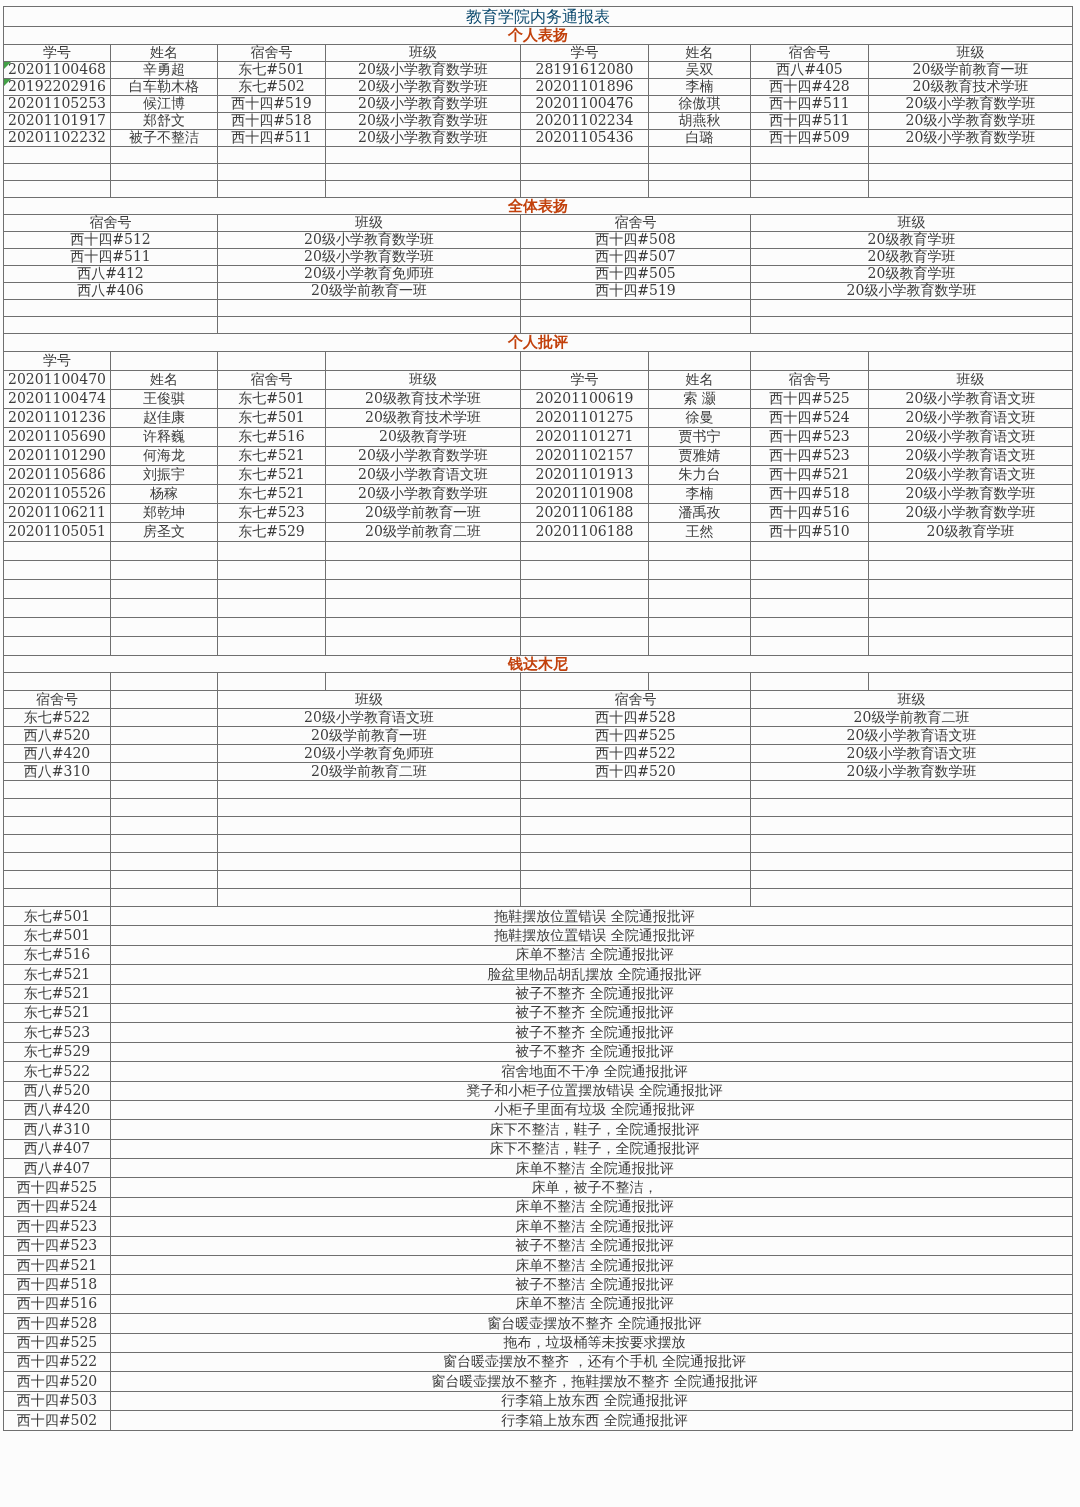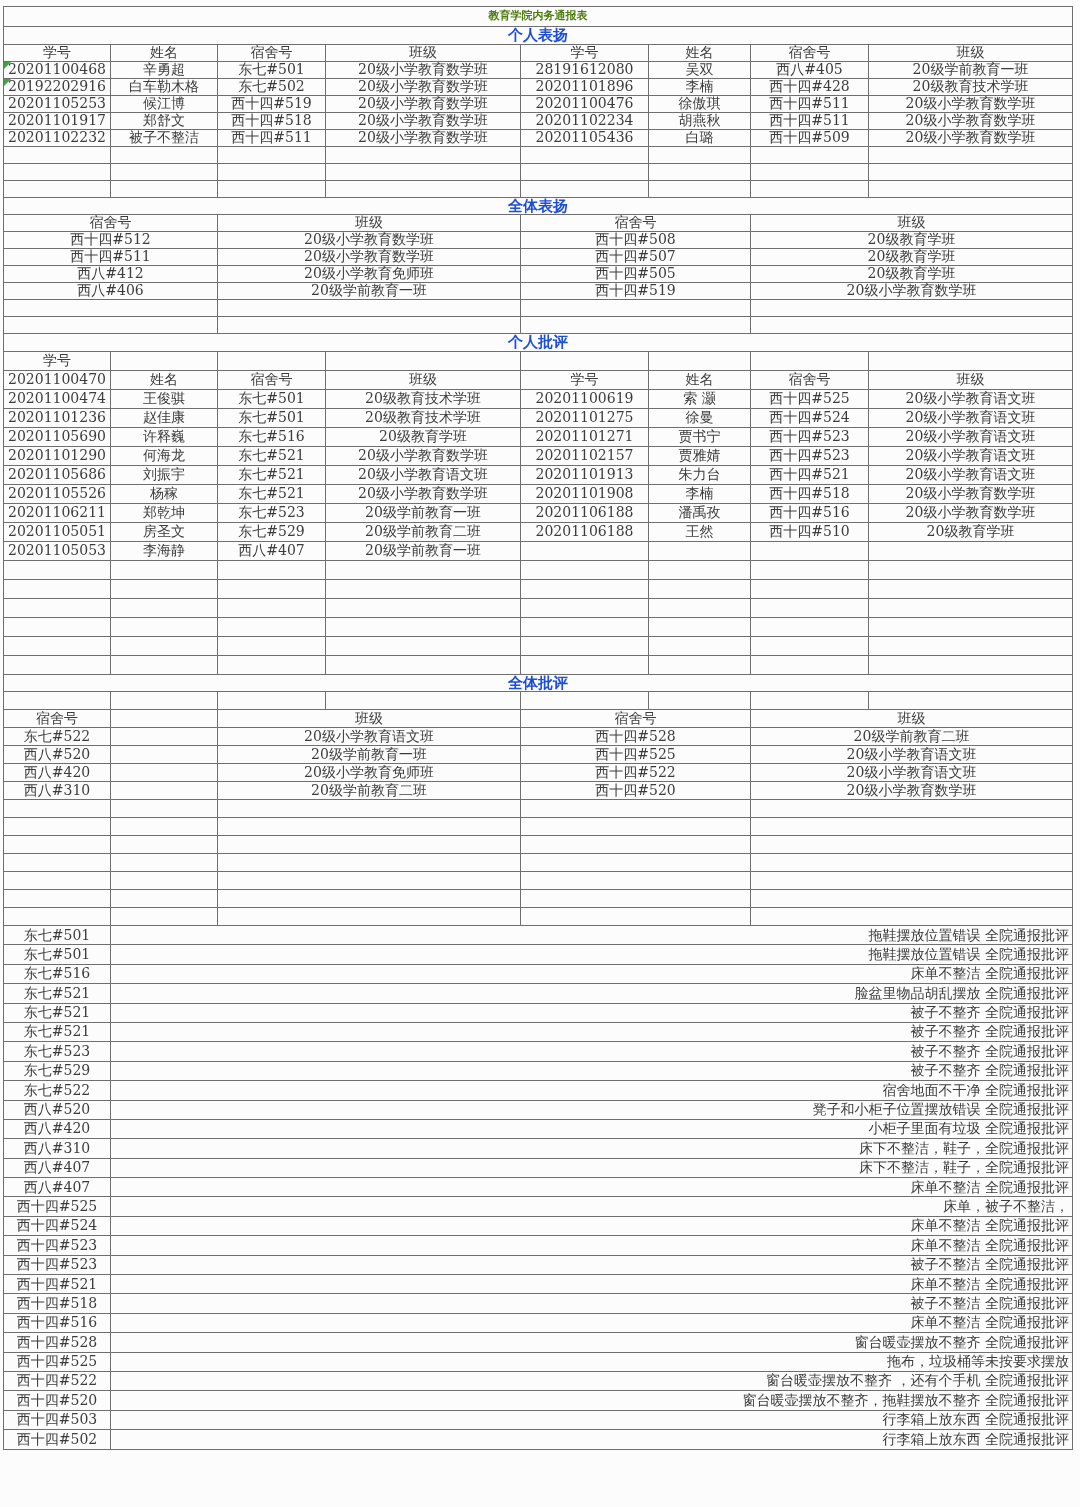--- a/index.html
+++ b/index.html
@@ -15,23 +15,23 @@
     text-align:center; vertical-align:middle; padding:0 3px;
     overflow:hidden; white-space:nowrap; position:relative;
     height:17px; line-height:1.1;
   }
   tr.r-t td { height:20px; }
   tr.r-s td { height:16px; }
   tr.r-d  td { height:17px; }
   tr.r-d3 td { height:19px; }
   tr.r-d4 td { height:18px; }
   tr.r-d5 td { height:19.4px; }
-  td.b { font-weight:bold; color:#1d4ed8; font-size:15px; }
-  td.page-title-cell { font-weight:bold; color:#4d7c0f; font-size:11px; }
-  td.left { text-align:right; padding-left:9px; }
+  td.b { font-weight:bold; color:#c2410c; font-size:15px; }
+  td.page-title-cell { font-weight:normal; color:#0c4a6e; font-size:16px; }
+  td.left { text-align:center; padding-left:9px; }
   td.gf::before {
     content:""; position:absolute; top:0; left:0; width:0; height:0;
     border-top:7px solid #43a047; border-right:7px solid transparent;
   }
 </style>
 </head>
 <body>
 
 <div class="sheet">
   <table class="grid">
@@ -284,30 +284,20 @@
           <td>20201105051</td>
           <td>房圣文</td>
           <td>东七#529</td>
           <td>20级学前教育二班</td>
           <td>20201106188</td>
           <td>王然</td>
           <td>西十四#510</td>
           <td>20级教育学班</td>
         </tr>
         <tr class="r-d3">
-          <td>20201105053</td>
-          <td>李海静</td>
-          <td>西八#407</td>
-          <td>20级学前教育一班</td>
-          <td></td>
-          <td></td>
-          <td></td>
-          <td></td>
-        </tr>
-        <tr class="r-d3">
           <td></td>
           <td></td>
           <td></td>
           <td></td>
           <td></td>
           <td></td>
           <td></td>
           <td></td>
         </tr>
         <tr class="r-d3">
@@ -354,21 +344,21 @@
           <td></td>
           <td></td>
           <td></td>
           <td></td>
           <td></td>
           <td></td>
           <td></td>
           <td></td>
         </tr>
         <tr class="r-s">
-          <td colspan="8" class="b">全体批评</td>
+          <td colspan="8" class="b">钱达木尼</td>
         </tr>
         <tr class="r-d4">
           <td></td>
           <td></td>
           <td></td>
           <td></td>
           <td></td>
           <td></td>
           <td></td>
           <td></td>

